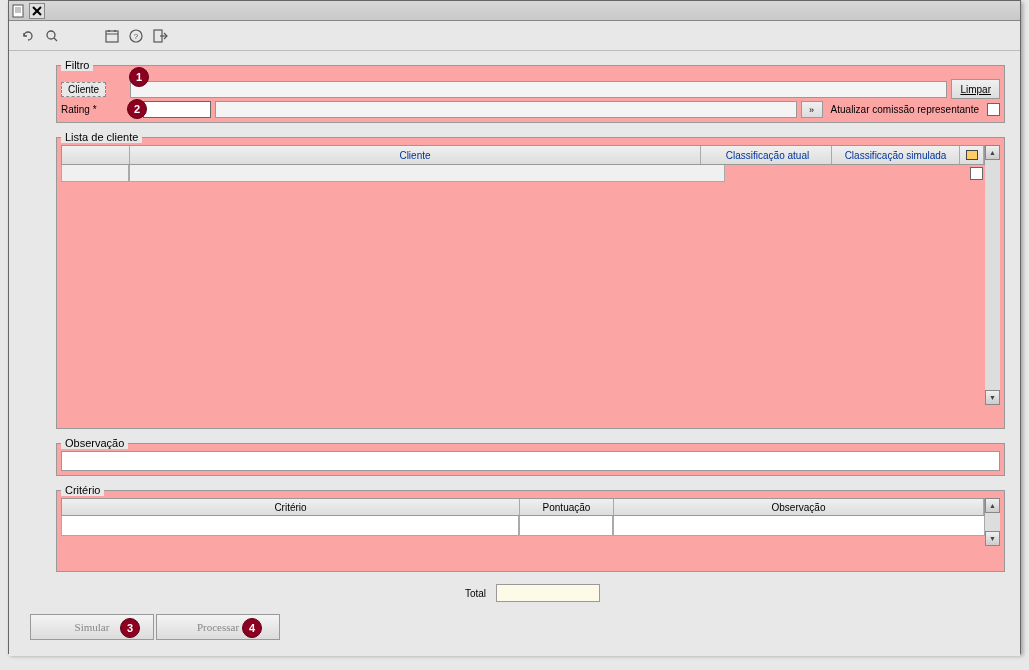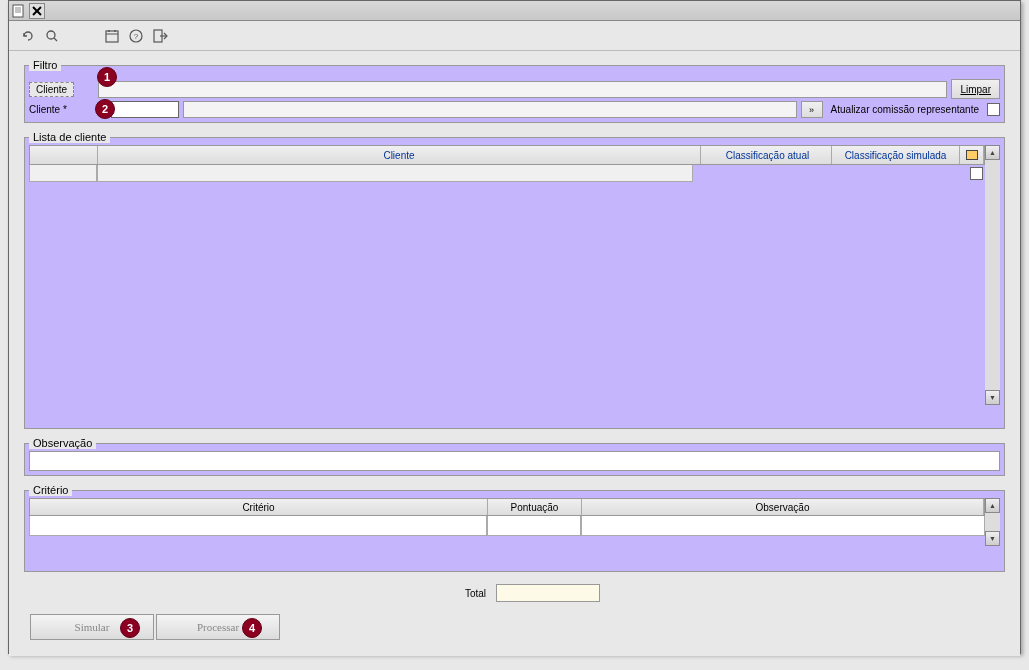--- a/index.html
+++ b/index.html
@@ -70,23 +70,24 @@
     }
     .toolbar-gap {
       width: 30px;
     }
     .content {
       padding: 8px 15px 8px 15px;
       background: #e8e8e8;
     }
     fieldset {
       border: 1px solid #999;
-      background: #c4b5fd;
+      background: #fca5a5;
       margin-bottom: 8px;
       padding: 2px 4px 4px 4px;
+      margin-left: 32px;
     }
     legend {
       font-size: 11px;
       padding: 0 4px;
       background: #e8e8e8;
     }
     .filtro-row1 {
       display: flex;
       align-items: center;
       gap: 4px;
@@ -379,21 +380,21 @@
 
     <fieldset>
       <legend>Filtro</legend>
       <div class="filtro-row1">
         <span class="cliente-label">Cliente</span>
         <div class="badge" style="left:68px;top:-12px;">1</div>
         <div class="cliente-input" style="margin-left:20px;"></div>
         <button class="limpar-btn">Limpar</button>
       </div>
       <div class="filtro-row2">
-        <span class="rating-label">Cliente *</span>
+        <span class="rating-label">Rating *</span>
         <div class="badge" style="left:66px;top:-2px;">2</div>
         <input class="rating-input" style="margin-left: 10px;">
         <div class="rating-desc"></div>
         <button class="dblarrow-btn">»</button>
         <span class="checkbox-label">Atualizar comissão representante</span>
         <div class="checkbox-box"></div>
       </div>
     </fieldset>
 
     <fieldset class="lista-fieldset">

